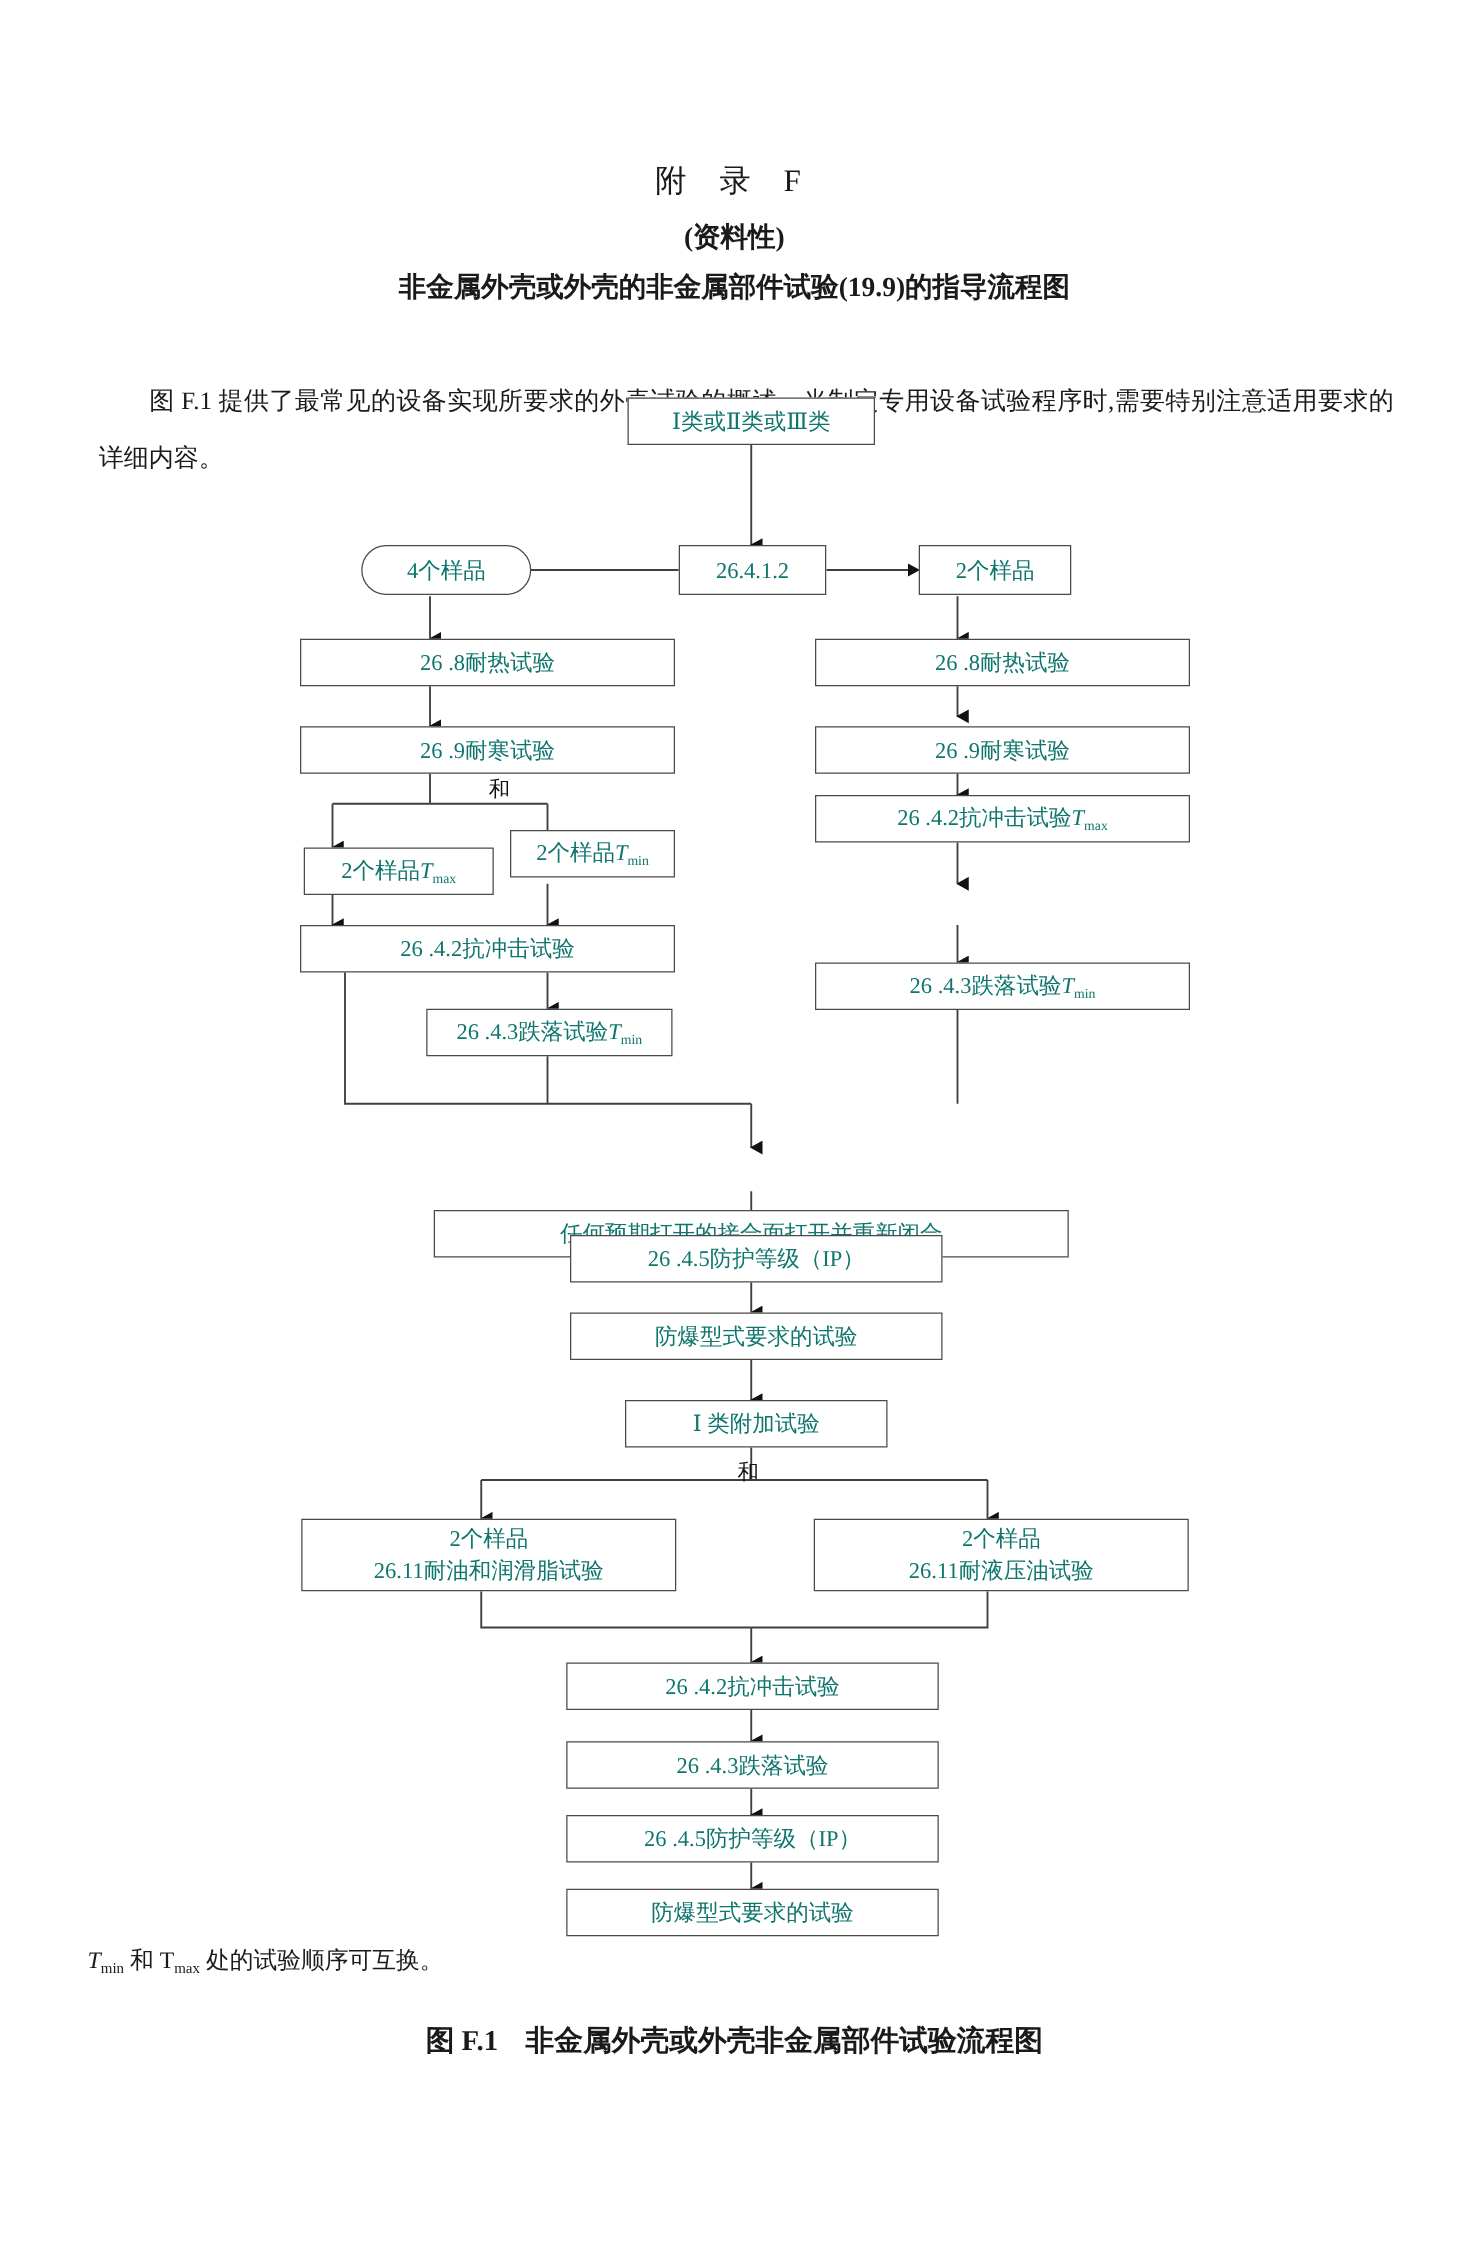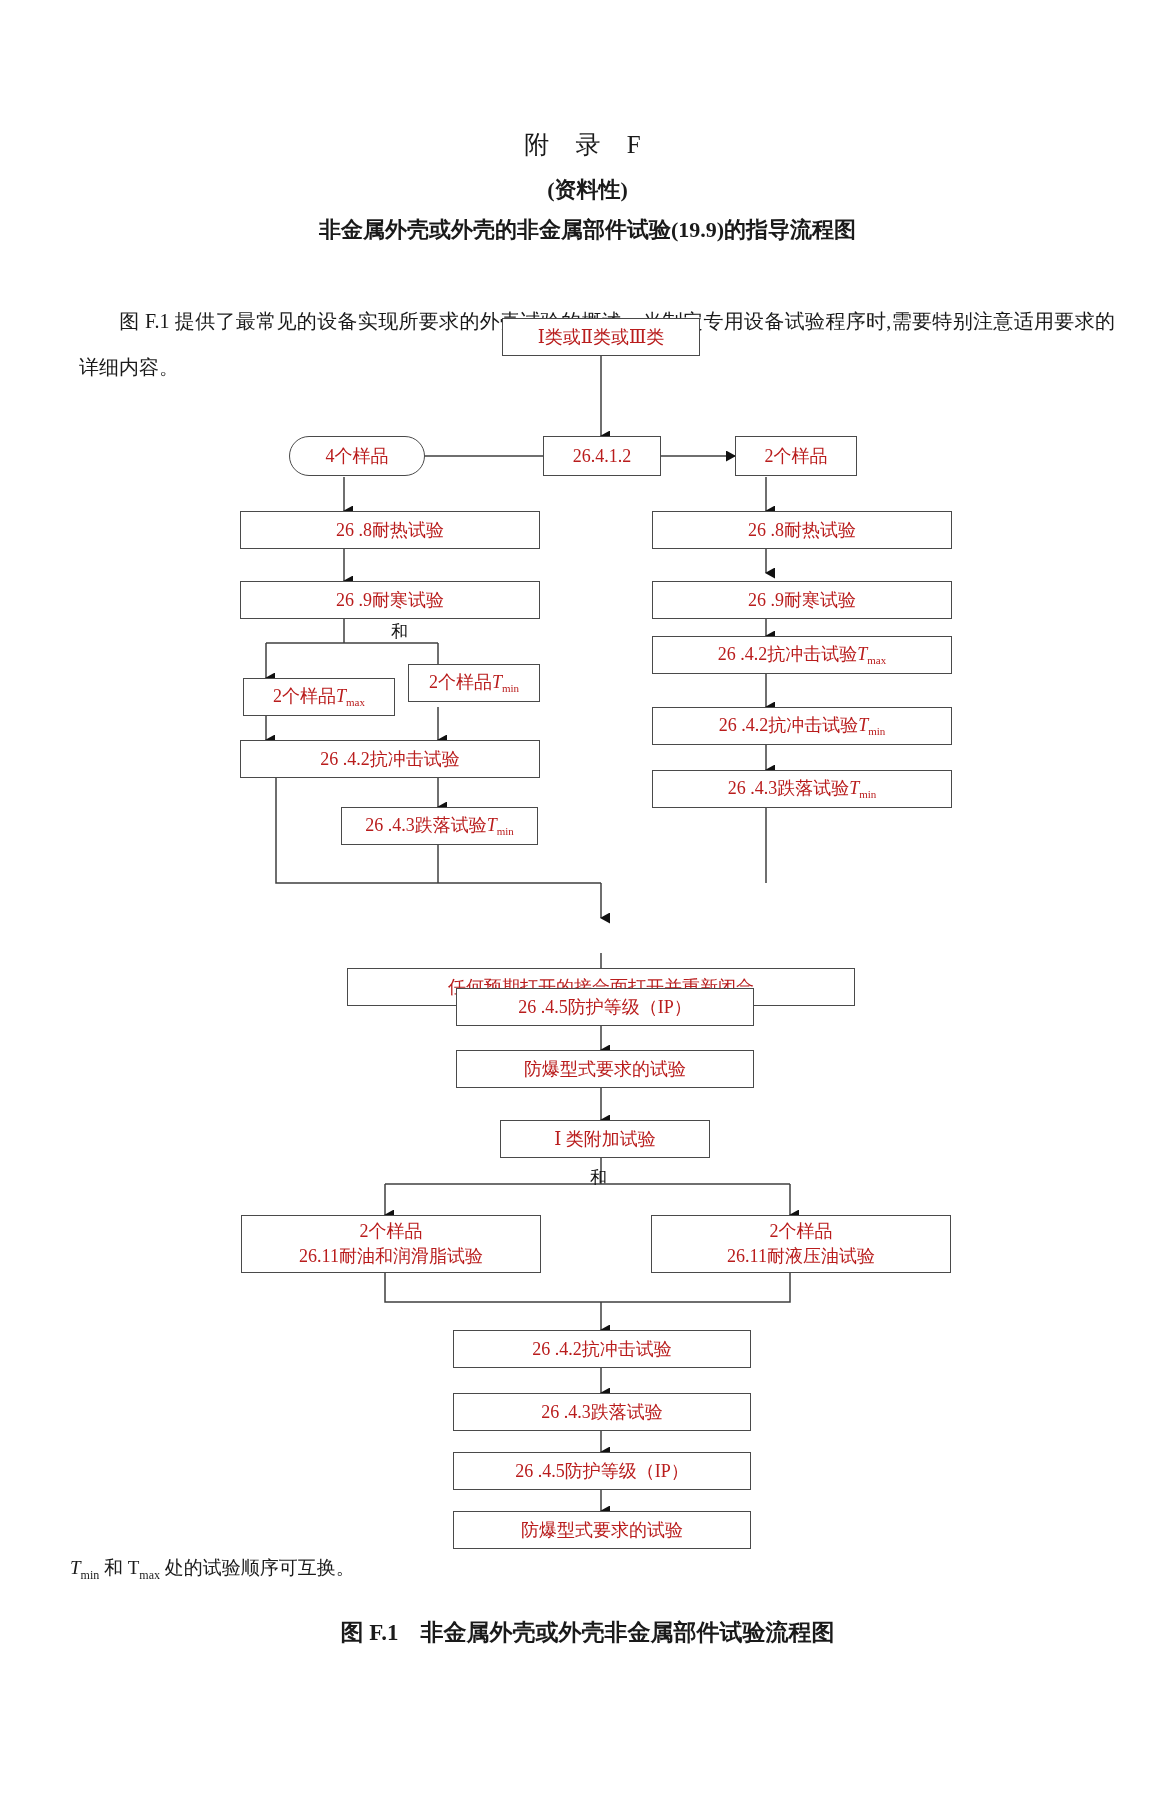--- a/index.html
+++ b/index.html
@@ -70,21 +70,21 @@
     position: absolute;
     box-sizing: border-box;
     border: 1.4px solid #4a4a4a;
     background: #ffffff;
     display: flex;
     align-items: center;
     justify-content: center;
     font-size: 18px;
     line-height: 24px;
     text-align: center;
-    color: #b91c1c;
+    color: #0f766e;
     padding: 18px 4px;
   }
   .node.two-line {
     flex-direction: column;
     line-height: 25px;
   }
   .node .num { font-family: "Liberation Serif", serif; }
   .node sub {
     font-size: 11px;
     vertical-align: baseline;
@@ -252,23 +252,20 @@
     </div>
 
     <div class="node" style="left:652px; top:581px; width:300px; height:35px;">
       <span>26 .9耐寒试验</span>
     </div>
 
     <div class="node" style="left:652px; top:636px; width:300px; height:35px;">
       <span><span>26 .4.2抗冲击试验</span><span class="ital">T</span><sub>max</sub></span>
     </div>
 
-    <div class="node" style="left:652px; top:707px; width:300px; height:35px;">
-      <span><span>26 .4.2抗冲击试验</span><span class="ital">T</span><sub>min</sub></span>
-    </div>
 
     <div class="node" style="left:652px; top:770px; width:300px; height:34px;">
       <span><span>26 .4.3跌落试验</span><span class="ital">T</span><sub>min</sub></span>
     </div>
 
     <div class="node" style="left:347px; top:968px; width:508px; height:37px;">
       <span>任何预期打开的接合面打开并重新闭合</span>
     </div>
 
     <div class="node" style="left:456px; top:988px; width:298px; height:37px;">

